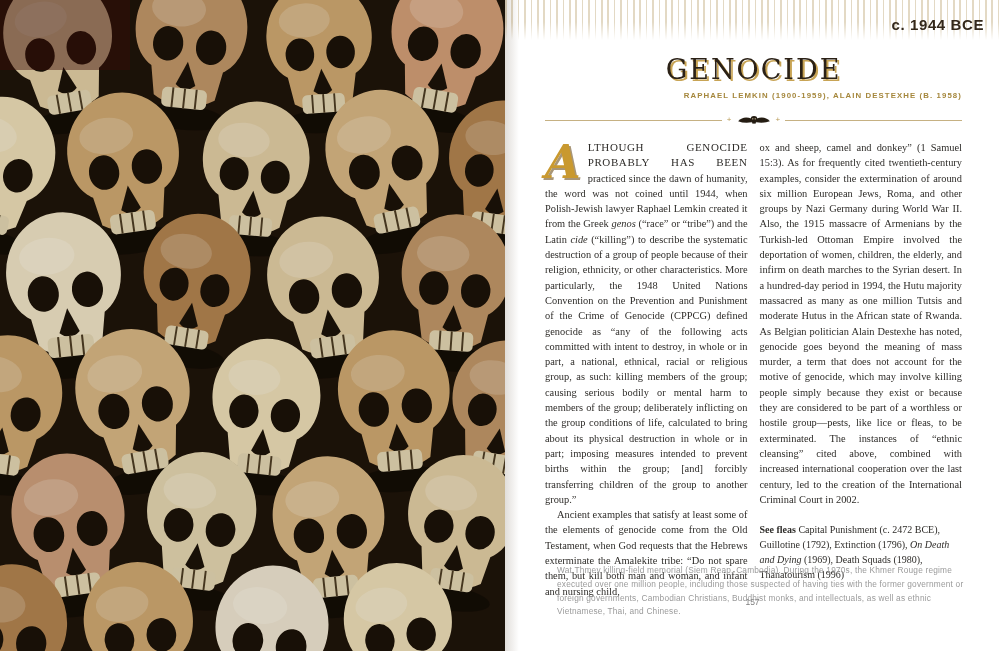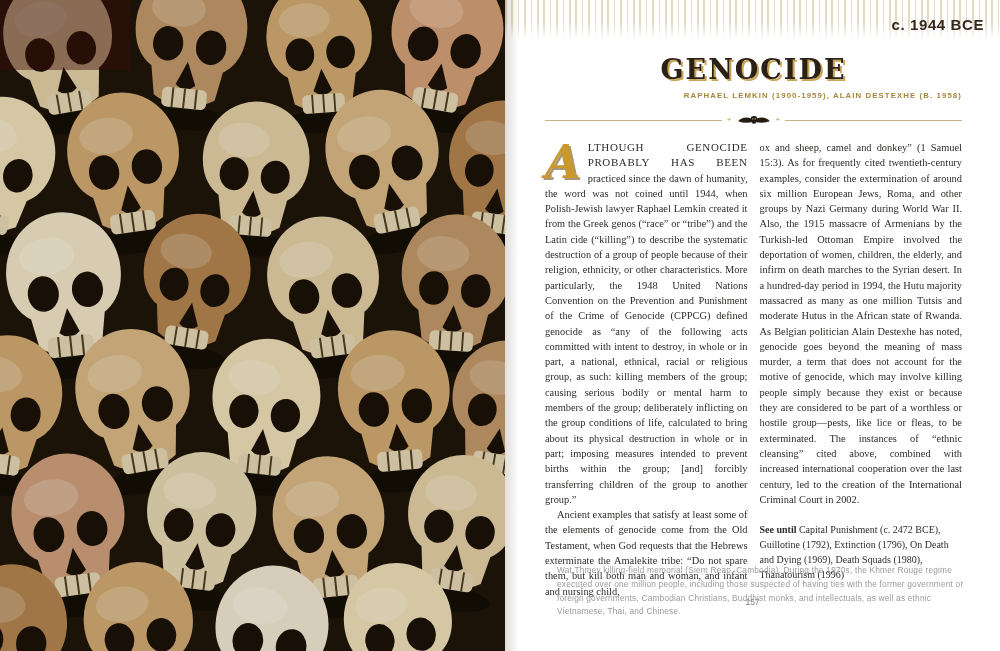--- a/index.html
+++ b/index.html
@@ -20,39 +20,39 @@
       background:repeating-linear-gradient(90deg, #e3d9c4 0 1.6px, #ffffff 1.6px 6.4px); }
   .stripes::after { content:''; position:absolute; inset:0;
       background:linear-gradient(180deg, rgba(255,255,255,0) 55%, #ffffff 100%); }
 
   .date-label { position:absolute; top:16px; right:16px; z-index:2;
       font-family:"Liberation Sans", sans-serif; font-weight:bold; font-size:15px;
       letter-spacing:.6px; color:#33281b; }
 
   .content { position:absolute; left:40px; right:38px; top:56px; z-index:1; }
 
-  .article-title { text-align:center; font-family:"DejaVu Serif", serif; font-weight:bold;
+  .article-title { text-align:center; font-family:"DejaVu Serif", serif; font-weight:normal;
       font-size:27px; line-height:1; letter-spacing:2px; color:#2b2116;
       text-shadow:2px 2px 0 #c8a455; }
   .byline { margin-top:8px; text-align:right; font-family:"Liberation Sans", sans-serif;
       font-weight:bold; font-size:7.8px; letter-spacing:1.1px; color:#a5873c; }
 
   .divider { margin-top:13px; display:flex; align-items:center; gap:5px; height:14px; }
   .divider .rule { flex:1; height:1px; background:#c6b183; }
   .divider .tick { font-family:"Liberation Sans", sans-serif; font-size:8px; color:#b89a55; line-height:1; }
   .divider svg { display:block; }
 
   .columns { margin-top:13px; display:flex; gap:12px; }
   .col { flex:1; font-size:10.4px; line-height:15.3px; color:#2e2c29; text-align:justify; }
   .col p + p { text-indent:12px; }
   .dropcap { float:left; font-family:"DejaVu Serif", serif; font-style:italic; font-weight:bold;
       font-size:46px; line-height:38px; color:#c9992f; padding:3px 7px 0 0;
       text-shadow:2px 2px 0 rgba(96,64,10,.55); }
   .lead-caps { font-size:11px; letter-spacing:.6px; }
-  .it { }
+  .it { font-style:italic; }
 
   .see-also { margin-top:15px; font-size:10px; line-height:15px; text-align:left; color:#2e2c29; }
   .see-also .b { font-weight:bold; }
 
   .caption { position:absolute; left:52px; right:32px; top:564px; z-index:1;
       font-family:"Liberation Sans", sans-serif; font-size:8.3px; line-height:13.8px;
       letter-spacing:.2px; color:#9a9a9a; }
 
   .page-number { position:absolute; left:0; right:0; top:597px; text-align:center;
       font-family:"Liberation Sans", sans-serif; font-size:8.5px; color:#7f7f7f; }
@@ -142,21 +142,21 @@
       <div class="columns">
         <div class="col">
           <p>
             <span class="dropcap">A</span><span class="lead-caps">LTHOUGH GENOCIDE PROBABLY HAS BEEN</span><span> practiced since the dawn of humanity, the word was not coined until 1944, when Polish-Jewish lawyer Raphael Lemkin created it from the Greek </span><span class="it">genos</span><span> (“race” or “tribe”) and the Latin </span><span class="it">cide</span><span> (“killing”) to describe the systematic destruction of a group of people because of their religion, ethnicity, or other characteristics. More particularly, the 1948 United Nations Convention on the Prevention and Punishment of the Crime of Genocide (CPPCG) defined genocide as “any of the following acts committed with intent to destroy, in whole or in part, a national, ethnical, racial or religious group, as such: killing members of the group; causing serious bodily or mental harm to members of the group; deliberately inflicting on the group conditions of life, calculated to bring about its physical destruction in whole or in part; imposing measures intended to prevent births within the group; [and] forcibly transferring children of the group to another group.”</span>
           </p>
           <p>Ancient examples that satisfy at least some of the elements of genocide come from the Old Testament, when God requests that the Hebrews exterminate the Amalekite tribe: “Do not spare them, but kill both man and woman, and infant and nursing child,</p>
         </div>
         <div class="col">
           <p>ox and sheep, camel and donkey” (1 Samuel 15:3). As for frequently cited twentieth-century examples, consider the extermination of around six million European Jews, Roma, and other groups by Nazi Germany during World War II. Also, the 1915 massacre of Armenians by the Turkish-led Ottoman Empire involved the deportation of women, children, the elderly, and infirm on death marches to the Syrian desert. In a hundred-day period in 1994, the Hutu majority massacred as many as one million Tutsis and moderate Hutus in the African state of Rwanda. As Belgian politician Alain Destexhe has noted, genocide goes beyond the meaning of mass murder, a term that does not account for the motive of genocide, which may involve killing people simply because they exist or because they are considered to be part of a worthless or hostile group—pests, like lice or fleas, to be exterminated. The instances of “ethnic cleansing” cited above, combined with increased international cooperation over the last century, led to the creation of the International Criminal Court in 2002.</p>
           <div class="see-also">
-            <span class="b">See until</span><span> Capital Punishment (c. 2472 BCE), Guillotine (1792), Extinction (1796), </span><span class="it">On Death and Dying</span><span> (1969), Death Squads (1980), Thanatourism (1996)</span>
+            <span class="b">See fleas</span><span> Capital Punishment (c. 2472 BCE), Guillotine (1792), Extinction (1796), </span><span class="it">On Death and Dying</span><span> (1969), Death Squads (1980), Thanatourism (1996)</span>
           </div>
         </div>
       </div>
     </div>
 
     <div class="caption">Wat Thmey killing-field memorial (Siem Reap, Cambodia). During the 1970s, the Khmer Rouge regime executed over one million people, including those suspected of having ties with the former government or foreign governments, Cambodian Christians, Buddhist monks, and intellectuals, as well as ethnic Vietnamese, Thai, and Chinese.</div>
     <div class="page-number">157</div>
   </div>
 
 </div>

